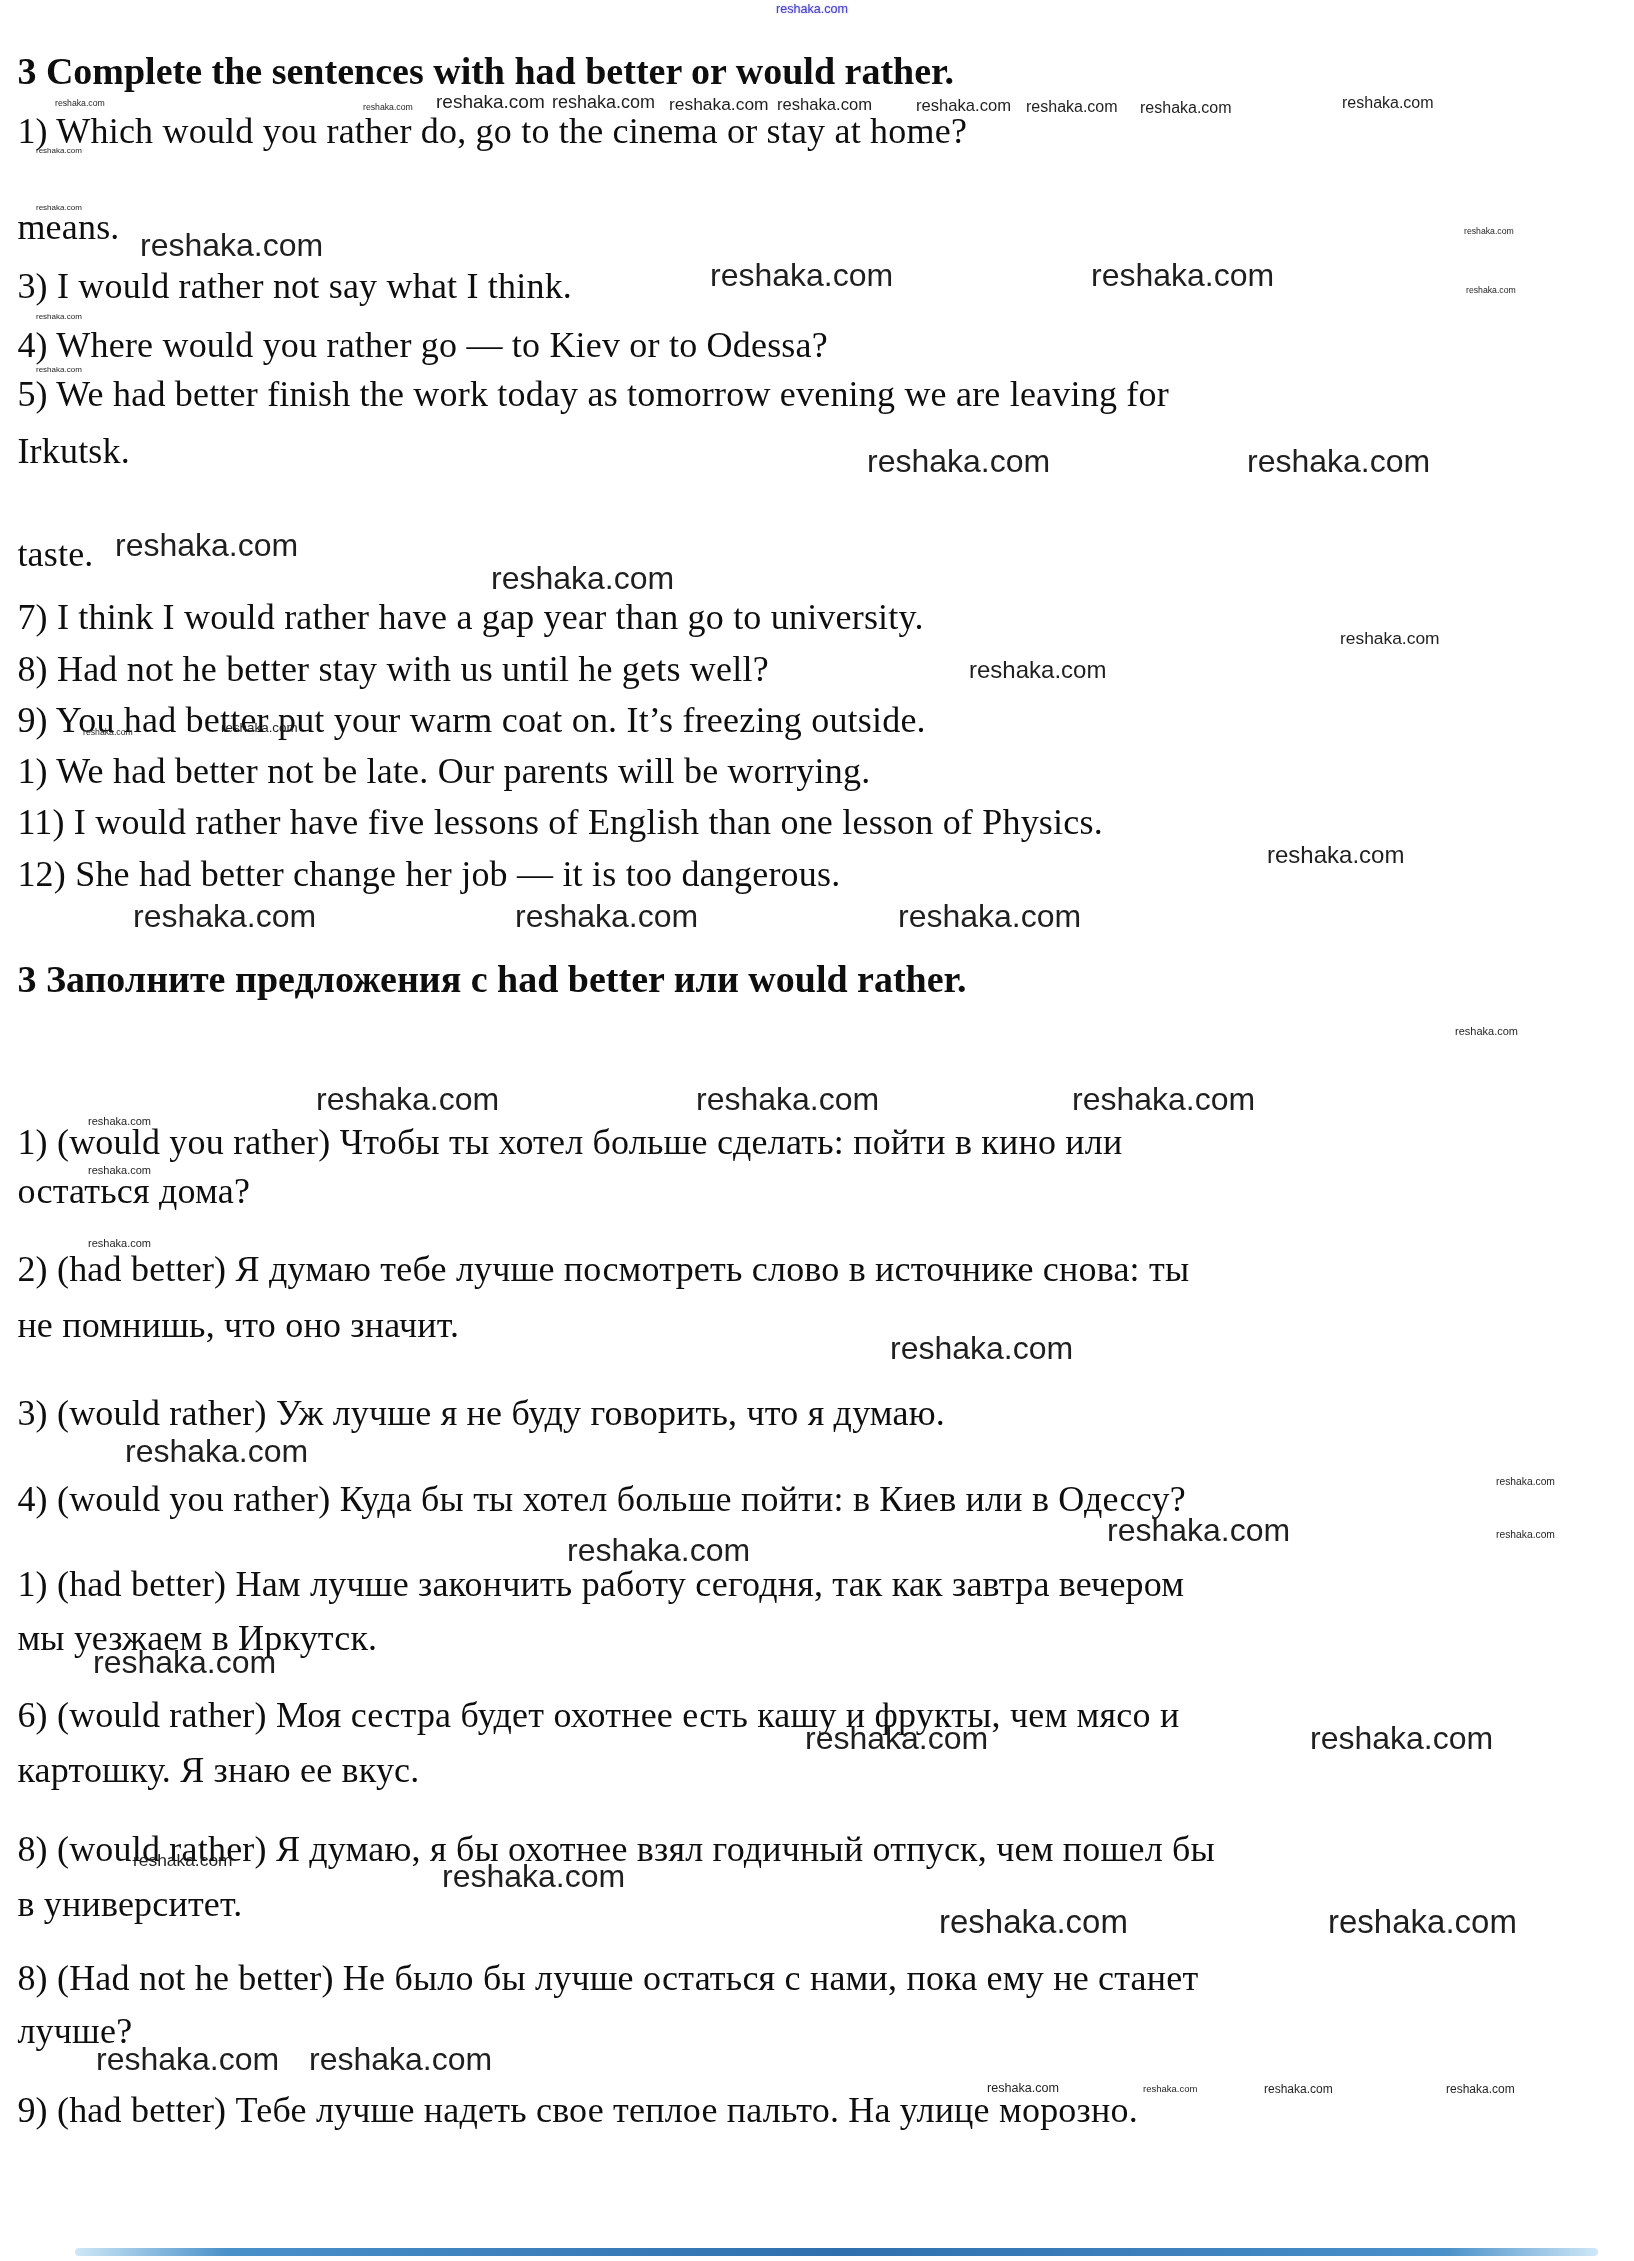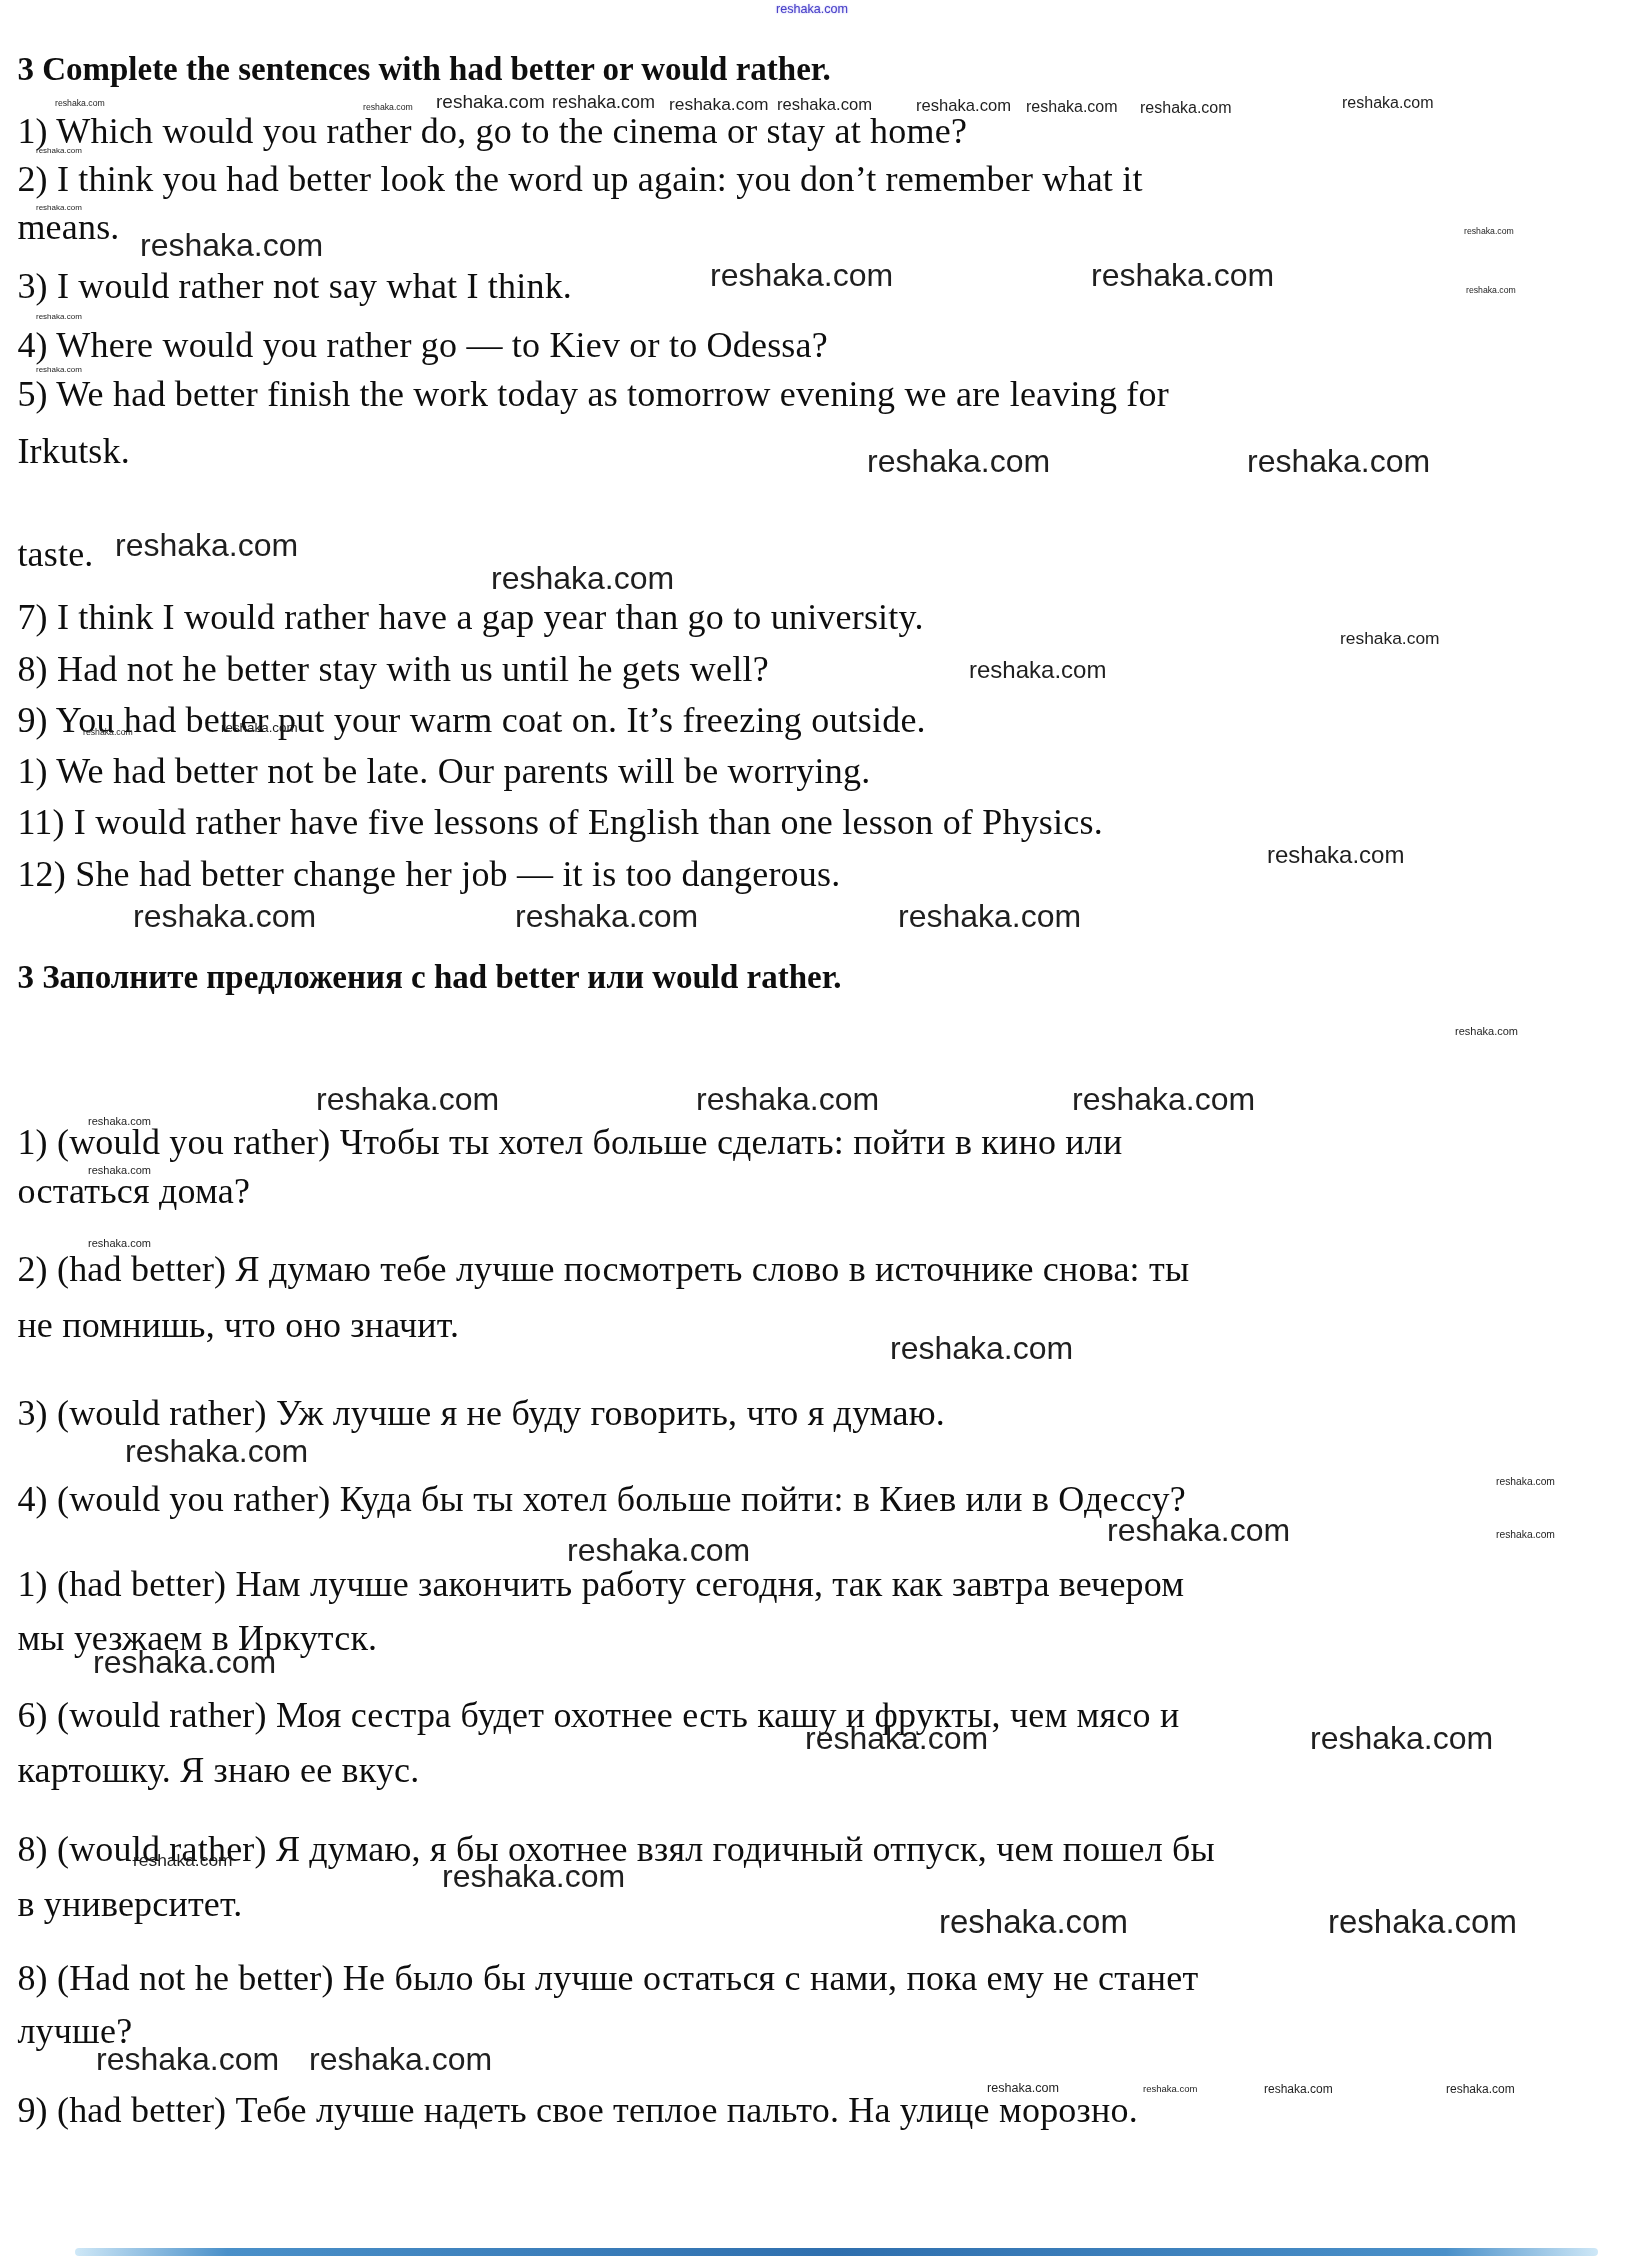--- a/index.html
+++ b/index.html
@@ -21,21 +21,21 @@
   .ln{
     position:absolute;
     left:17.4px;
     white-space:nowrap;
     font-size:36px;
     line-height:1.05;
     letter-spacing:0.2px;
   }
   .hd{
     font-weight:bold;
-    font-size:33px;
+    font-size:38px;
     letter-spacing:0;
     text-align:center;
   }
   .wm{
     position:absolute;
     font-family:"Liberation Sans",sans-serif;
     color:var(--wm);
     white-space:nowrap;
     line-height:1;
   }
@@ -59,21 +59,20 @@
 </style>
 </head>
 <body>
 
 <div id="page">
 
   <span class="wm-blue" style="left:776px;top:3.2px;font-size:12.6px">reshaka.com</span>
 
   <div class="ln hd" style="top:52px">3 Complete the sentences with had better or would rather.</div>
   <div class="ln" style="top:113px">1) Which would you rather do, go to the cinema or stay at home?</div>
-  <div class="ln" style="top:161px">2) I think you had better look the word up again: you don’t remember what it</div>
   <div class="ln" style="top:209px">means.</div>
   <div class="ln" style="top:268px">3) I would rather not say what I think.</div>
   <div class="ln" style="top:327px">4) Where would you rather go — to Kiev or to Odessa?</div>
   <div class="ln" style="top:376px">5) We had better finish the work today as tomorrow evening we are leaving for</div>
   <div class="ln" style="top:433px">Irkutsk.</div>
   <div class="ln" style="top:536px">taste.</div>
   <div class="ln" style="top:599px">7) I think I would rather have a gap year than go to university.</div>
   <div class="ln" style="top:651px">8) Had not he better stay with us until he gets well?</div>
   <div class="ln" style="top:702px">9) You had better put your warm coat on. It’s freezing outside.</div>
   <div class="ln" style="top:753px">1) We had better not be late. Our parents will be worrying.</div>

